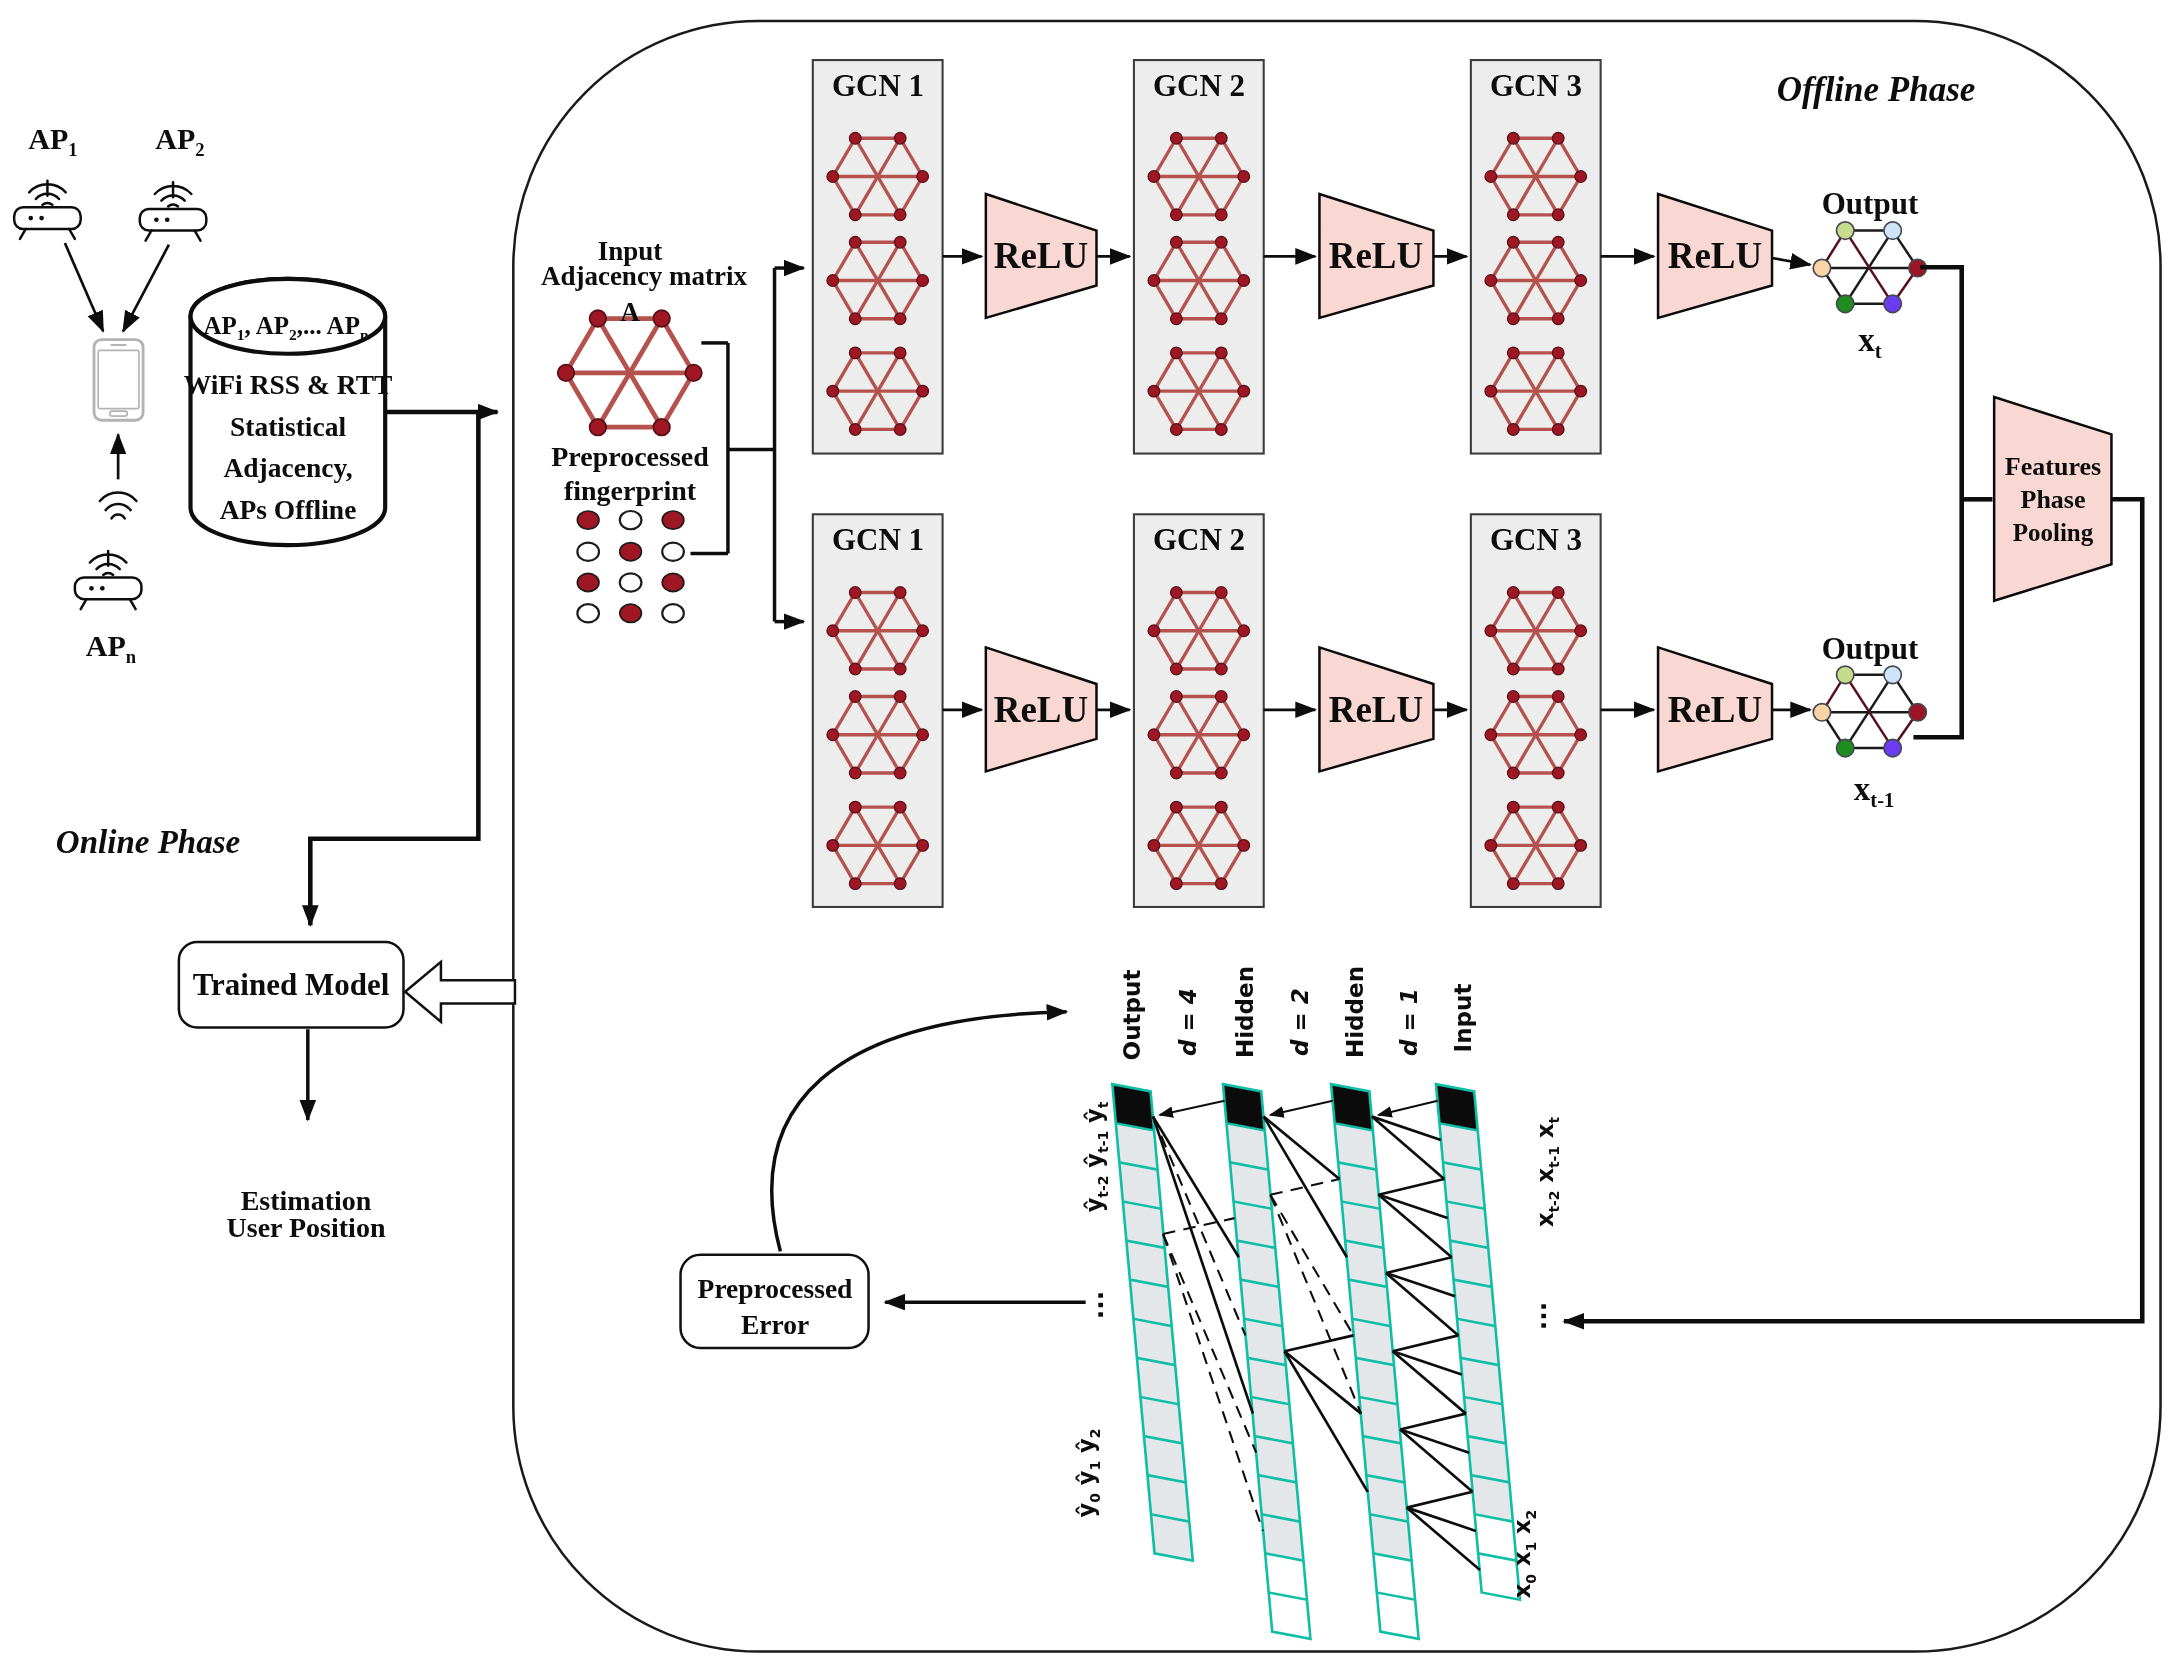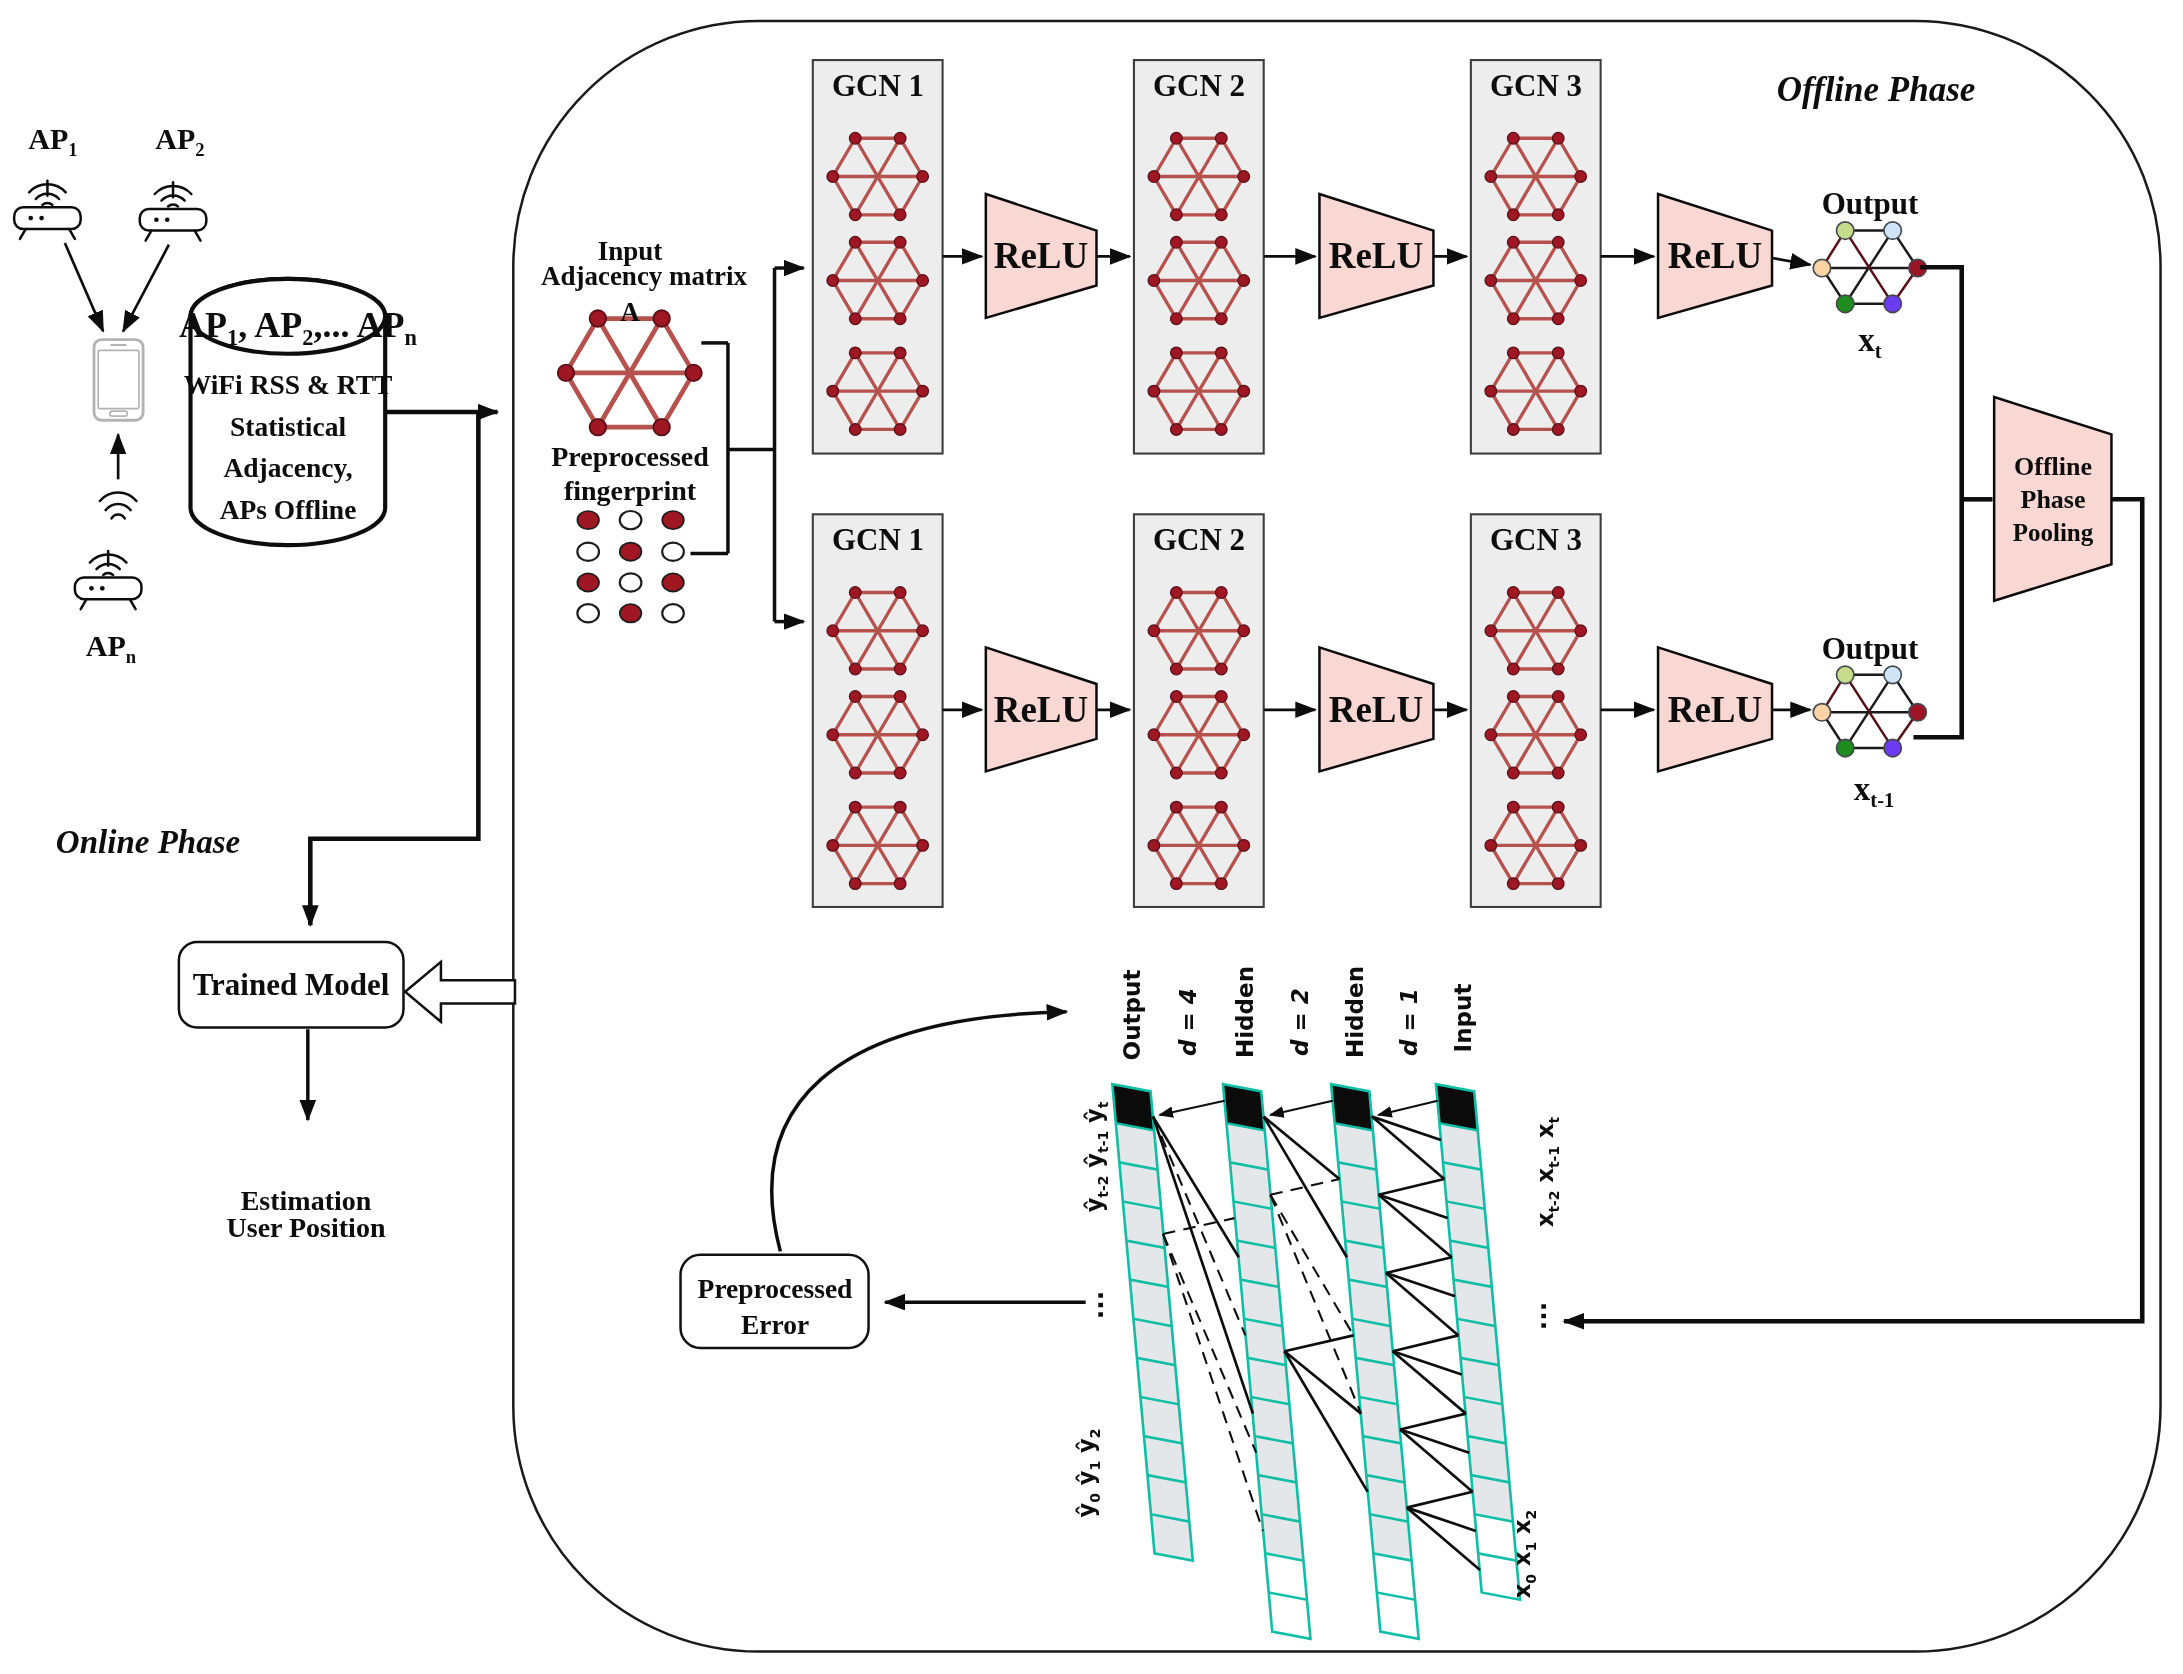--- a/index.html
+++ b/index.html
@@ -370,21 +370,21 @@
     <line class="blk w3" x1="1691" y1="1812" x2="1770" y2="1793"></line>
     <line class="blk w3" x1="1691" y1="1812" x2="1774" y2="1840"></line>
     <line class="blk w3" x1="1691" y1="1812" x2="1779" y2="1887"></line>
   </g>
 </svg>
 
 <div class="lbl" style="left:53px;top:139px;font-size:30px;"><span>AP</span><sub>1</sub></div>
 <div class="lbl" style="left:180px;top:139px;font-size:30px;"><span>AP</span><sub>2</sub></div>
 <div class="lbl" style="left:111px;top:646px;font-size:30px;"><span>AP</span><sub>n</sub></div>
 
-<div class="lbl" style="left:298px;top:326px;font-size:36px;"><span>AP</span><sub>1</sub><span>, AP</span><sub>2</sub><span>,... AP</span><sub>n</sub></div>
+<div class="lbl" style="left:286px;top:326px;font-size:25px;"><span>AP</span><sub>1</sub><span>, AP</span><sub>2</sub><span>,... AP</span><sub>n</sub></div>
 <div class="lbl" style="left:288px;top:385px;font-size:27.5px;">WiFi RSS &amp; RTT</div>
 <div class="lbl" style="left:288px;top:427px;font-size:27.5px;">Statistical</div>
 <div class="lbl" style="left:288px;top:468px;font-size:27.5px;">Adjacency,</div>
 <div class="lbl" style="left:288px;top:510px;font-size:27.5px;">APs Offline</div>
 
 <div class="lbl it" style="left:148px;top:842px;font-size:33px;">Online Phase</div>
 <div class="lbl it" style="left:1876px;top:90px;font-size:35px;">Offline Phase</div>
 
 <div class="lbl" style="left:291px;top:985px;font-size:31px;">Trained Model</div>
 <div class="lbl" style="left:306px;top:1228px;font-size:28px;">User Position</div>
@@ -408,21 +408,21 @@
 <div class="lbl" style="left:1715px;top:256px;font-size:37px;">ReLU</div>
 <div class="lbl" style="left:1041px;top:710px;font-size:37px;">ReLU</div>
 <div class="lbl" style="left:1376px;top:710px;font-size:37px;">ReLU</div>
 <div class="lbl" style="left:1715px;top:710px;font-size:37px;">ReLU</div>
 
 <div class="lbl" style="left:1870px;top:204px;font-size:31px;">Output</div>
 <div class="lbl" style="left:1870px;top:649px;font-size:31px;">Output</div>
 <div class="lbl" style="left:1870px;top:340px;font-size:33px;"><span>x</span><sub>t</sub></div>
 <div class="lbl" style="left:1874px;top:789px;font-size:33px;"><span>x</span><sub>t-1</sub></div>
 
-<div class="lbl" style="left:2053px;top:467px;font-size:26px;">Offline</div>
+<div class="lbl" style="left:2053px;top:467px;font-size:26px;">Features</div>
 <div class="lbl" style="left:2053px;top:500px;font-size:26px;">Phase</div>
 <div class="lbl" style="left:2053px;top:533px;font-size:25px;">Pooling</div>
 
 <div class="lbl" style="left:775px;top:1289px;font-size:27.5px;">Preprocessed</div>
 <div class="lbl" style="left:775px;top:1325px;font-size:27.5px;">Error</div>
 
 <div class="lbl rot sans" style="left:1132px;top:1015px;font-size:23px;">Output</div>
 <div class="lbl rot sans it" style="left:1188px;top:1022px;font-size:23px;">d = 4</div>
 <div class="lbl rot sans" style="left:1245px;top:1012px;font-size:23px;">Hidden</div>
 <div class="lbl rot sans it" style="left:1300px;top:1022px;font-size:23px;">d = 2</div>

